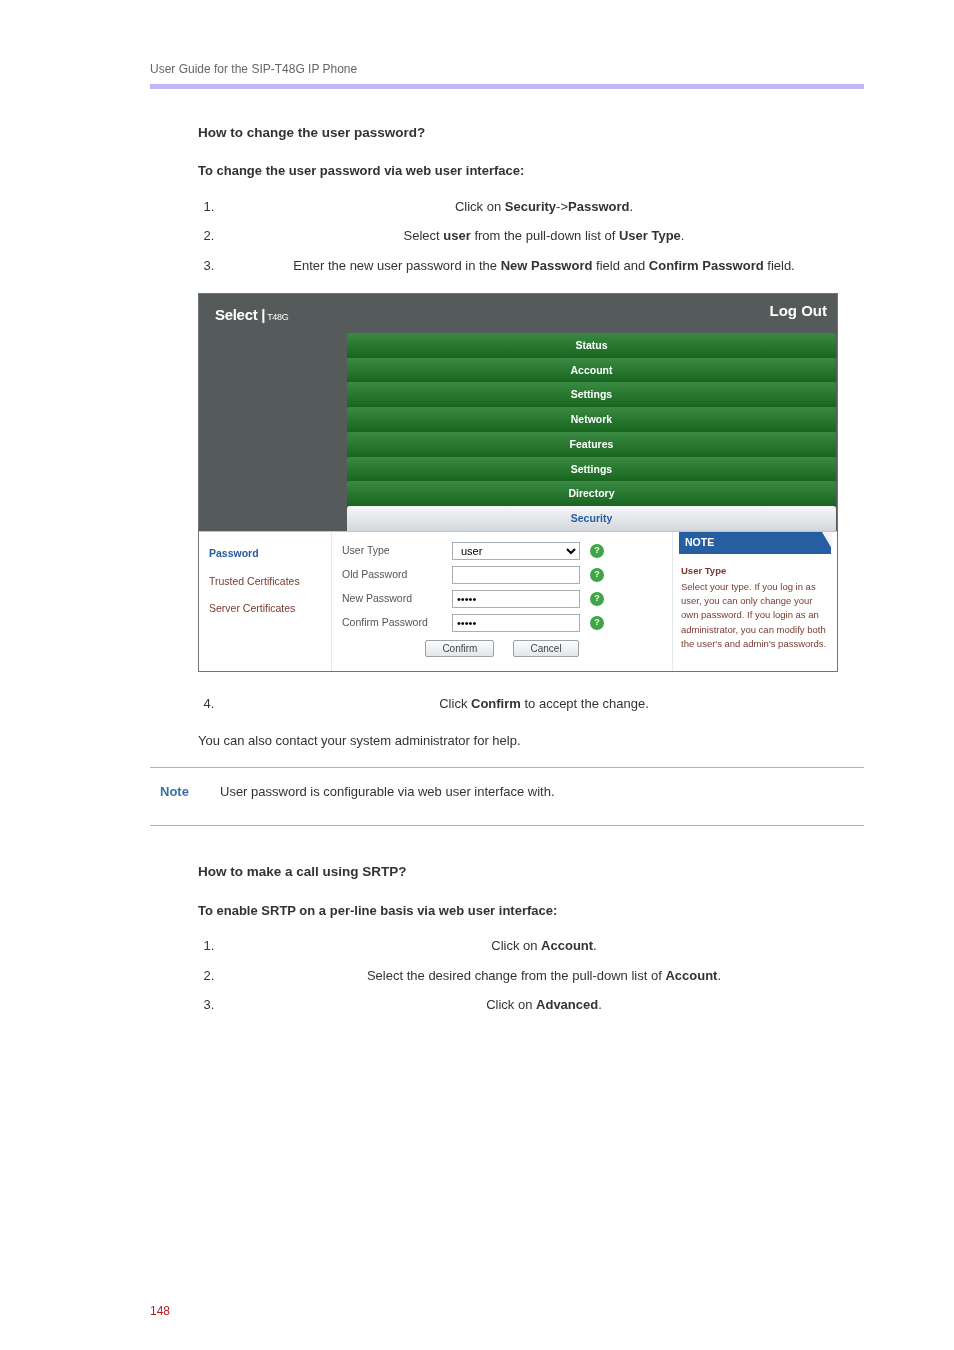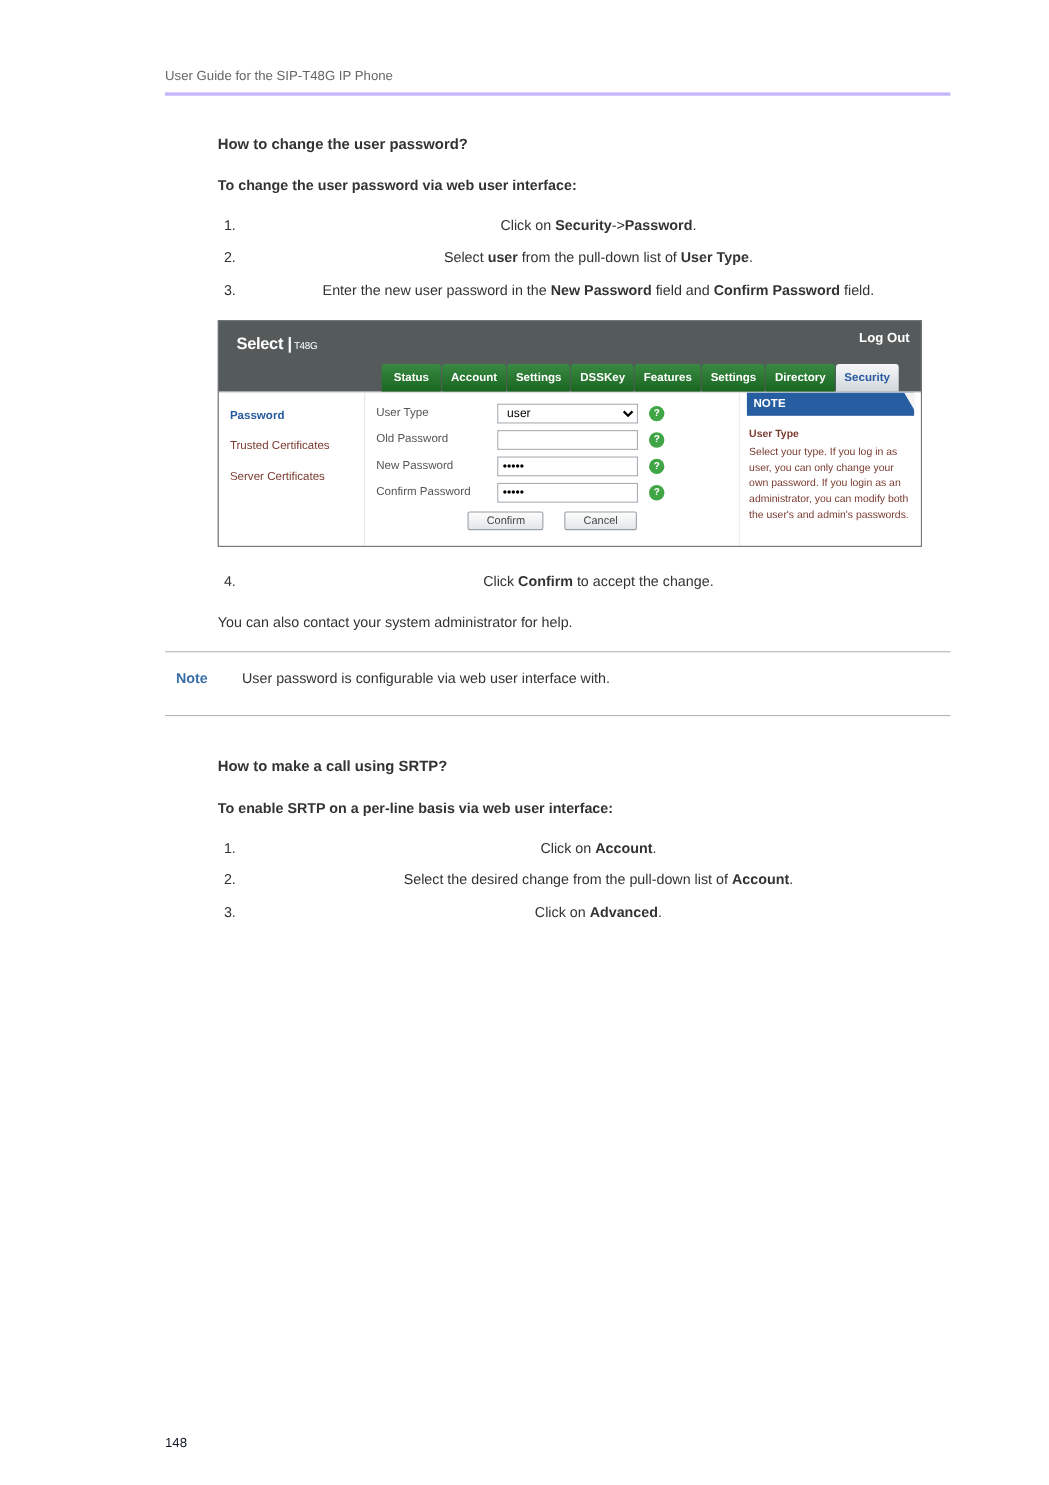--- a/index.html
+++ b/index.html
@@ -10,21 +10,21 @@
     width: 954px;
     margin: 0 auto;
     padding: 60px 0 40px;
     font-size: 13px;
     line-height: 1.5;
   }
   .page {
     padding: 0 90px 0 150px;
   }
   .header-line {
-    border-bottom: 3px solid #c4b5fd;
+    border-bottom: 5px solid #c4b5fd;
     padding-bottom: 6px;
     margin-bottom: 34px;
     font-size: 12px;
     color: #666;
   }
   h3.q {
     font-weight: bold;
     font-size: 13.5px;
     margin: 28px 0 18px 48px;
   }
@@ -72,26 +72,27 @@
     font-size: 9px;
     font-weight: normal;
     margin-left: 2px;
   }
   .ws-logout {
     position: absolute;
     top: 6px;
     right: 10px;
     color: #fff;
     font-weight: bold;
-    font-size: 12px;
+    font-size: 15px;
   }
   .ws-tabs {
     display: flex;
     margin: 6px 0 0 0;
     padding-left: 132px;
+    flex-direction: column;
   }
   .ws-tab {
     flex: 0 0 auto;
     padding: 5px 8px 4px;
     color: #fff;
     font-weight: bold;
     font-size: 10.5px;
     text-align: center;
     border-top-left-radius: 3px;
     border-top-right-radius: 3px;
@@ -182,21 +183,21 @@
     font-weight: bold;
     color: #3a6ea8;
   }
   .note-block .note-text p { margin-bottom: 10px; }
 
   .page-num {
     position: absolute;
     left: 150px;
     bottom: 30px;
     font-size: 12px;
-    color: #0f172a;
+    color: #b91c1c;
   }
   body { position: relative; min-height: 1350px; }
 </style>
 </head>
 <body>
 
 <div class="page">
 
   <div class="header-line">
     <span>User Guide for the SIP-T48G IP Phone</span>
@@ -220,21 +221,21 @@
   <div class="webshot">
     <div class="ws-logout">Log Out</div>
     <div class="ws-top">
       <span class="ws-logo">
         <span>Select</span> |<span class="model">T48G</span>
       </span>
       <div class="ws-tabs">
         <div class="ws-tab">Status</div>
         <div class="ws-tab">Account</div>
         <div class="ws-tab">Settings</div>
-        <div class="ws-tab">DSSKey</div>
+        <div class="ws-tab">Network</div>
         <div class="ws-tab">Features</div>
         <div class="ws-tab">Settings</div>
         <div class="ws-tab">Directory</div>
         <div class="ws-tab active">Security</div>
       </div>
     </div>
     <div class="ws-content">
       <div class="ws-side">
         <a class="cur">Password</a>
         <a>Trusted Certificates</a>

